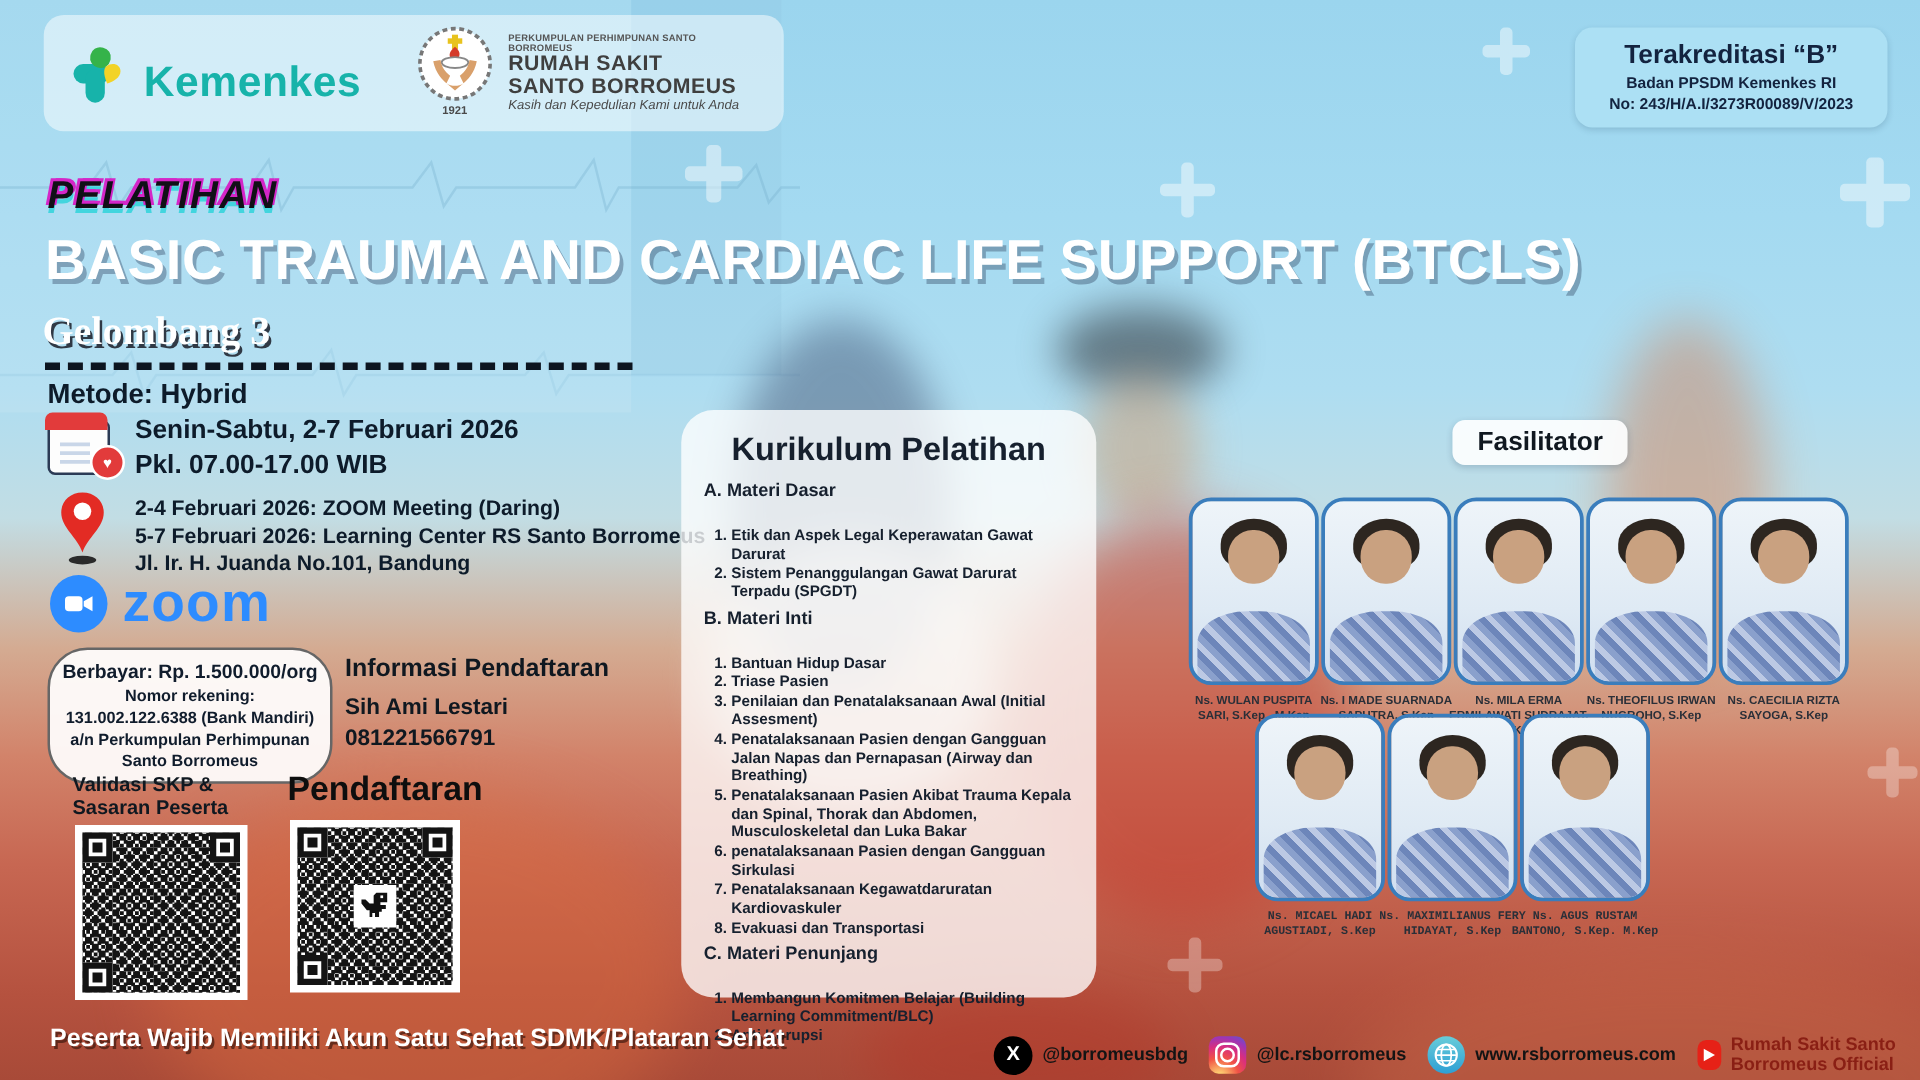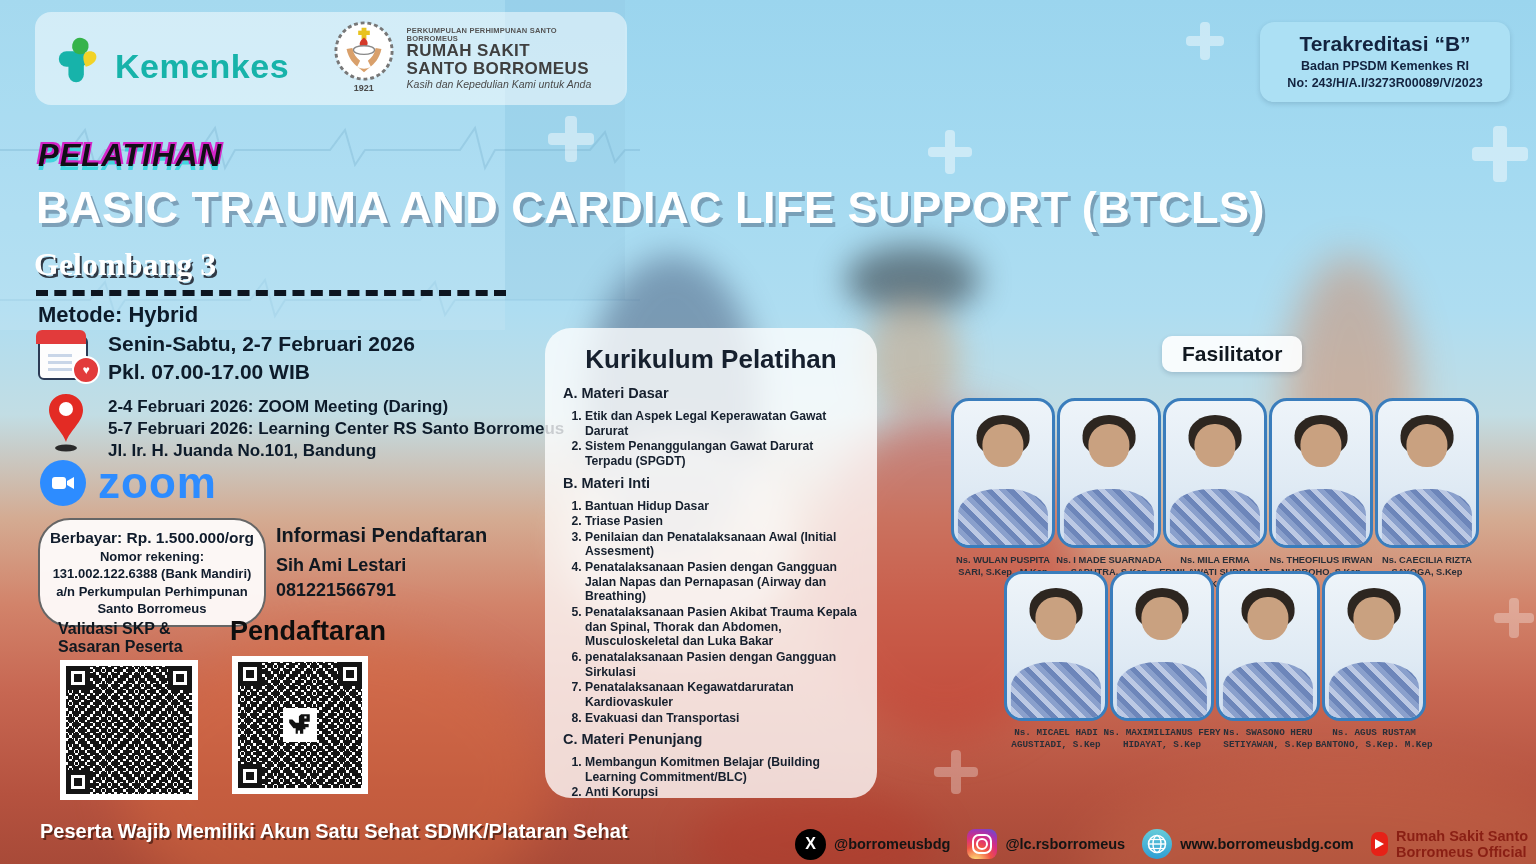--- a/index.html
+++ b/index.html
@@ -82,21 +82,21 @@
   .finder{position:absolute;width:24px;height:24px;border:5px solid #141414;background:#fff;box-sizing:border-box;}
   .finder::after{content:"";position:absolute;inset:3px;background:#141414;}
   .f-tl{left:6px;top:6px;} .f-tr{right:6px;top:6px;} .f-bl{left:6px;bottom:6px;}
   .qr-center{position:absolute;left:50%;top:50%;transform:translate(-50%,-50%);width:34px;height:34px;background:#fff;display:flex;align-items:center;justify-content:center;}
 
   
   .kur{left:545px;top:328px;width:332px;height:470px;border-radius:26px;background:rgba(255,255,255,0.78);
     padding:16px 18px;box-sizing:border-box;color:#16202e;}
   .kur-title{text-align:center;font-size:26px;font-weight:900;margin-bottom:10px;}
   .kur-h{font-size:14.5px;font-weight:900;margin-top:6px;}
-  .kur ol{margin:8px 0 0 0;padding-left:22px;}
+  .kur ol{margin:20px 0 0 0;padding-left:22px;}
   .kur li{font-size:12.2px;font-weight:700;line-height:1.2;margin-top:1px;}
   .kur li::marker{font-weight:900;}
 
   
   .fas-pill{left:1162px;top:336px;background:rgba(255,255,255,0.9);border-radius:10px;padding:6px 20px;
     font-size:21px;font-weight:800;color:#101820;box-shadow:0 2px 5px rgba(40,60,90,.2);}
   .fas-row{display:flex;}
   .fas-row1{left:950px;top:398px;width:574px;}
   .fas-row2{left:1003px;top:571px;width:464px;font-family:Liberation Mono, monospace;}
   .fas-card{width:106px;display:flex;flex-direction:column;align-items:center;}
@@ -379,28 +379,20 @@
           <div class="face"></div>
         </div>
       <div class="fas-name">Ns. MAXIMILIANUS FERY HIDAYAT, S.Kep</div>
     </div>
     <div class="fas-card">
       <div class="photo">
           <div class="torso"></div>
           <div class="hair"></div>
           <div class="face"></div>
         </div>
-      <div class="fas-name">Ns. SWASONO HERU SETIYAWAN, S.Kep</div>
-    </div>
-    <div class="fas-card">
-      <div class="photo">
-          <div class="torso"></div>
-          <div class="hair"></div>
-          <div class="face"></div>
-        </div>
       <div class="fas-name">Ns. AGUS RUSTAM BANTONO, S.Kep. M.Kep</div>
     </div>
   </div>
 
   <div class="abs foot-note">Peserta Wajib Memiliki Akun Satu Sehat SDMK/Plataran Sehat</div>
 
   <div class="abs social">
     <div class="soc">
       <span class="icon-x">X</span>
       <span class="soc-label">@borromeusbdg</span>
@@ -412,21 +404,21 @@
     <div class="soc">
       <span class="icon-globe">
         <svg width="22" height="22" viewBox="0 0 22 22">
           <circle cx="11" cy="11" r="8.5" fill="none" stroke="#fff" stroke-width="1.6"></circle>
           <ellipse cx="11" cy="11" rx="4" ry="8.5" fill="none" stroke="#fff" stroke-width="1.4"></ellipse>
           <line x1="2.5" y1="11" x2="19.5" y2="11" stroke="#fff" stroke-width="1.4"></line>
           <line x1="4" y1="6.5" x2="18" y2="6.5" stroke="#fff" stroke-width="1.2"></line>
           <line x1="4" y1="15.5" x2="18" y2="15.5" stroke="#fff" stroke-width="1.2"></line>
         </svg>
       </span>
-      <span class="soc-label">www.borromeusbdg.com</span>
+      <span class="soc-label">www.rsborromeus.com</span>
     </div>
     <div class="soc">
       <span class="icon-yt"></span>
       <span class="soc-label yt">Rumah Sakit Santo Borromeus Official</span>
     </div>
   </div>
 
 </div>
 
 </body></html>

